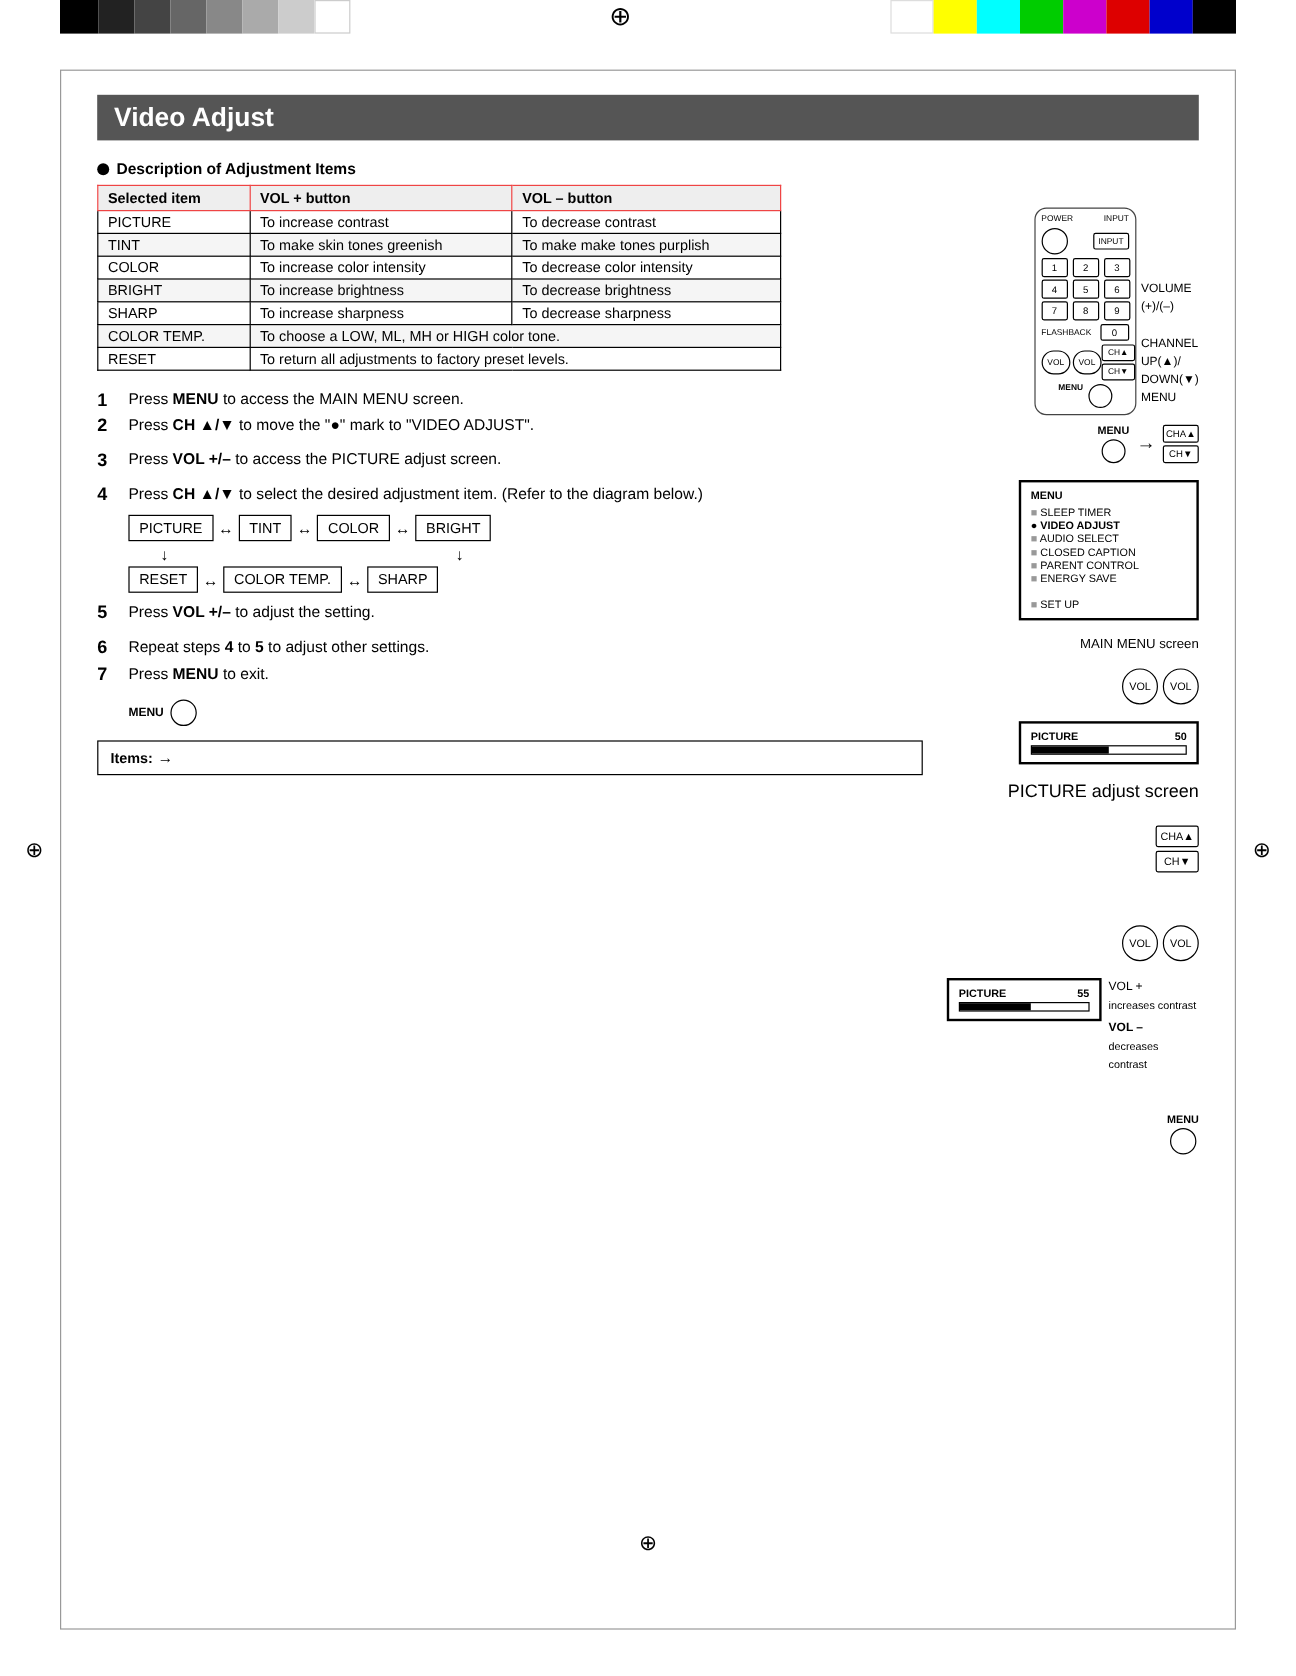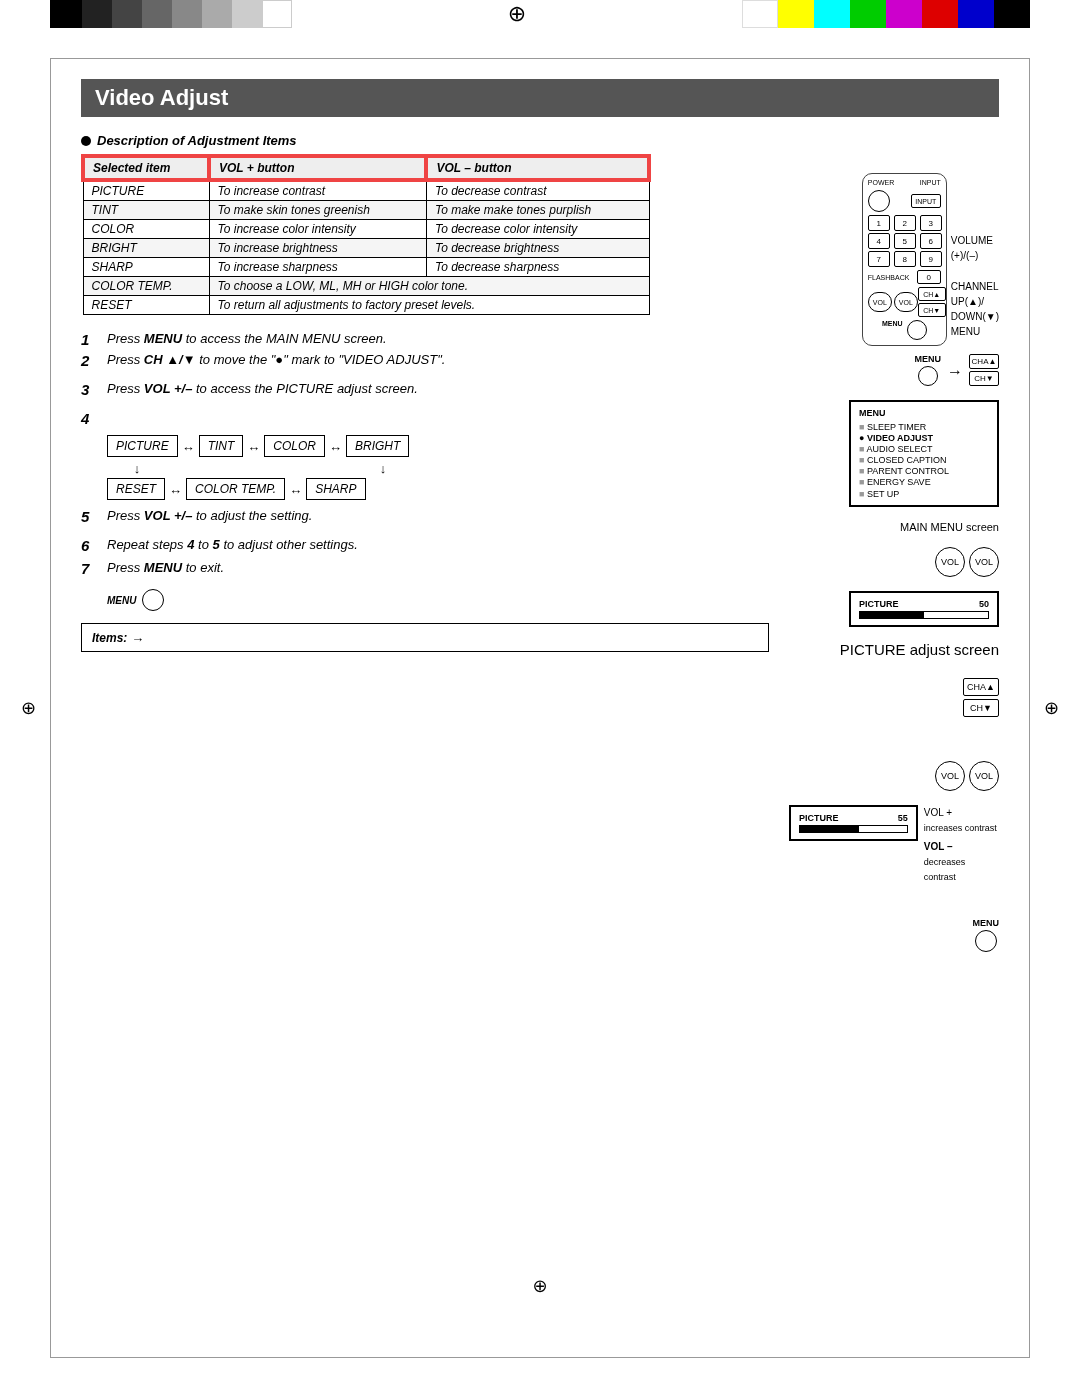--- a/index.html
+++ b/index.html
@@ -57,21 +57,21 @@
     }
 
     
     .adj-table {
       border-collapse: collapse;
       width: 570px;
       font-size: 12px;
       margin-bottom: 16px;
     }
     .adj-table th {
-      border: 4px solid #ef4444;
+      border: 1px solid #ef4444;
       padding: 3px 8px;
       background: #eee;
       font-weight: bold;
       text-align: left;
     }
     .adj-table td {
       border: 1px solid #000;
       padding: 2px 8px;
     }
     .adj-table tr:nth-child(even) td { background: #f5f5f5; }
@@ -190,21 +190,21 @@
     <div style="position:absolute;left:-30px;top:50%;font-size:18px;transform:translateY(-50%);">⊕</div>
     <div style="position:absolute;right:-30px;top:50%;font-size:18px;transform:translateY(-50%);">⊕</div>
     <div style="position:absolute;bottom:60px;left:50%;font-size:18px;transform:translateX(-50%);">⊕</div>
 
     
     <div class="section-title">Video Adjust</div>
 
     
     <div style="display:flex; gap:20px;">
 
-      <div style="flex:1;font-style:italic;">
+      <div style="flex:1;">
 
         <div class="desc-heading">
           <span class="bullet-filled"></span>
           <span>Description of Adjustment Items</span>
         </div>
 
         <table class="adj-table">
           <thead>
             <tr>
               <th>Selected item</th>
@@ -259,20 +259,21 @@
         </div>
 
         <div class="step-line" style="margin-bottom:12px;">
           <span class="step-number">3</span>
           <span>Press <b>VOL +/–</b> to access the PICTURE adjust screen.</span>
         </div>
 
         <div style="margin-bottom:6px;">
           <div class="step-line">
             <span class="step-number">4</span>
+            <span>Press <b>CH ▲/▼</b> to select the desired adjustment item. (Refer to the diagram below.)</span>
           </div>
 
           <div style="margin-left:26px; margin-top:8px; margin-bottom:8px;">
 
             <div style="display:flex; align-items:center; gap:2px; margin-bottom:4px;">
               <div class="diag-box">PICTURE</div>
               <span style="font-size:13px; margin:0 2px;">↔</span>
               <div class="diag-box">TINT</div>
               <span style="font-size:13px; margin:0 2px;">↔</span>
               <div class="diag-box" style="position:relative;">COLOR</div>
@@ -391,21 +392,21 @@
           </div>
         </div>
 
         <div class="menu-screen">
           <div style="font-size:9px; font-weight:bold; margin-bottom:4px;">MENU</div>
           <div style="font-size:9px; margin-bottom:1px;"><span style="color:#999;">■</span> SLEEP TIMER</div>
           <div style="font-size:9px; margin-bottom:1px; font-weight:bold;"><span>●</span> VIDEO ADJUST</div>
           <div style="font-size:9px; margin-bottom:1px;"><span style="color:#999;">■</span> AUDIO SELECT</div>
           <div style="font-size:9px; margin-bottom:1px;"><span style="color:#999;">■</span> CLOSED CAPTION</div>
           <div style="font-size:9px; margin-bottom:1px;"><span style="color:#999;">■</span> PARENT CONTROL</div>
-          <div style="font-size:9px; margin-bottom:2px;"><span style="color:#999;">■</span> ENERGY SAVE</div>
+          <div style="font-size:9px; margin-bottom:12px;"><span style="color:#999;">■</span> ENERGY SAVE</div>
           <div style="font-size:9px;"><span style="color:#999;">■</span> SET UP</div>
         </div>
         <div style="font-size:11px;">MAIN MENU screen</div>
 
         <div style="display:flex; gap:4px; align-items:center;">
           <div style="width:30px;height:30px;border:1.5px solid #000;border-radius:50%;display:flex;align-items:center;justify-content:center;font-size:9px;">VOL</div>
           <div style="width:30px;height:30px;border:1.5px solid #000;border-radius:50%;display:flex;align-items:center;justify-content:center;font-size:9px;">VOL</div>
         </div>
 
         <div class="picture-screen">

